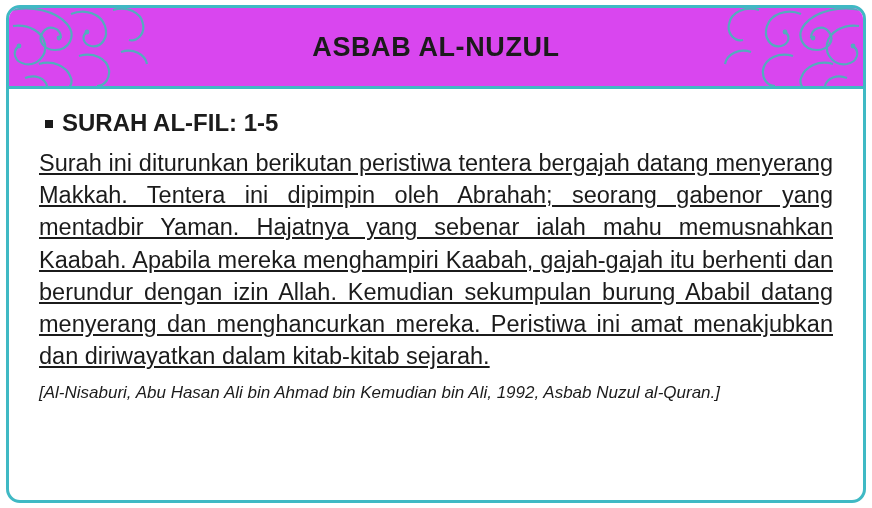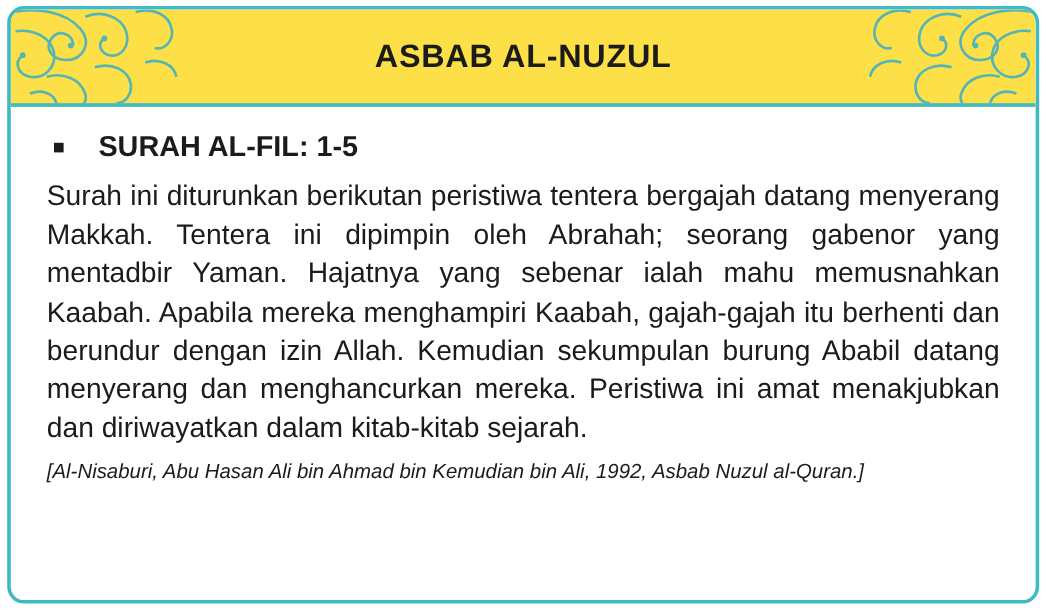--- a/index.html
+++ b/index.html
@@ -23,21 +23,21 @@
     box-sizing: border-box;
     border: 3px solid #3fb9c4;
     border-radius: 14px;
     background: #ffffff;
     overflow: hidden;
   }
 
   .header {
     position: relative;
     height: 78px;
-    background: #fde047;
+    background: #d946ef;
     border-bottom: 3px solid #3fb9c4;
     display: flex;
     align-items: center;
     justify-content: center;
     overflow: hidden;
   }
 
   .header-title {
     font-size: 27px;
     font-weight: bold;
@@ -73,30 +73,30 @@
     background: #1b1b1b;
     display: inline-block;
     position: relative;
     top: -3px;
     flex: none;
   }
   .subtitle {
     font-size: 24px;
     font-weight: bold;
     color: #1b1b1b;
-    margin-left: 20px;
   }
 
   .paragraph {
     font-size: 23.5px;
     line-height: 1.37;
     color: #1b1b1b;
     text-align: justify;
     text-justify: inter-word;
     margin: 0 4px 0 4px;
+    text-decoration: underline;
   }
 
   .source {
     font-size: 17px;
     font-style: italic;
     color: #1b1b1b;
     line-height: 1.3;
     margin: 10px 4px 0 4px;
     text-align: left;
   }

